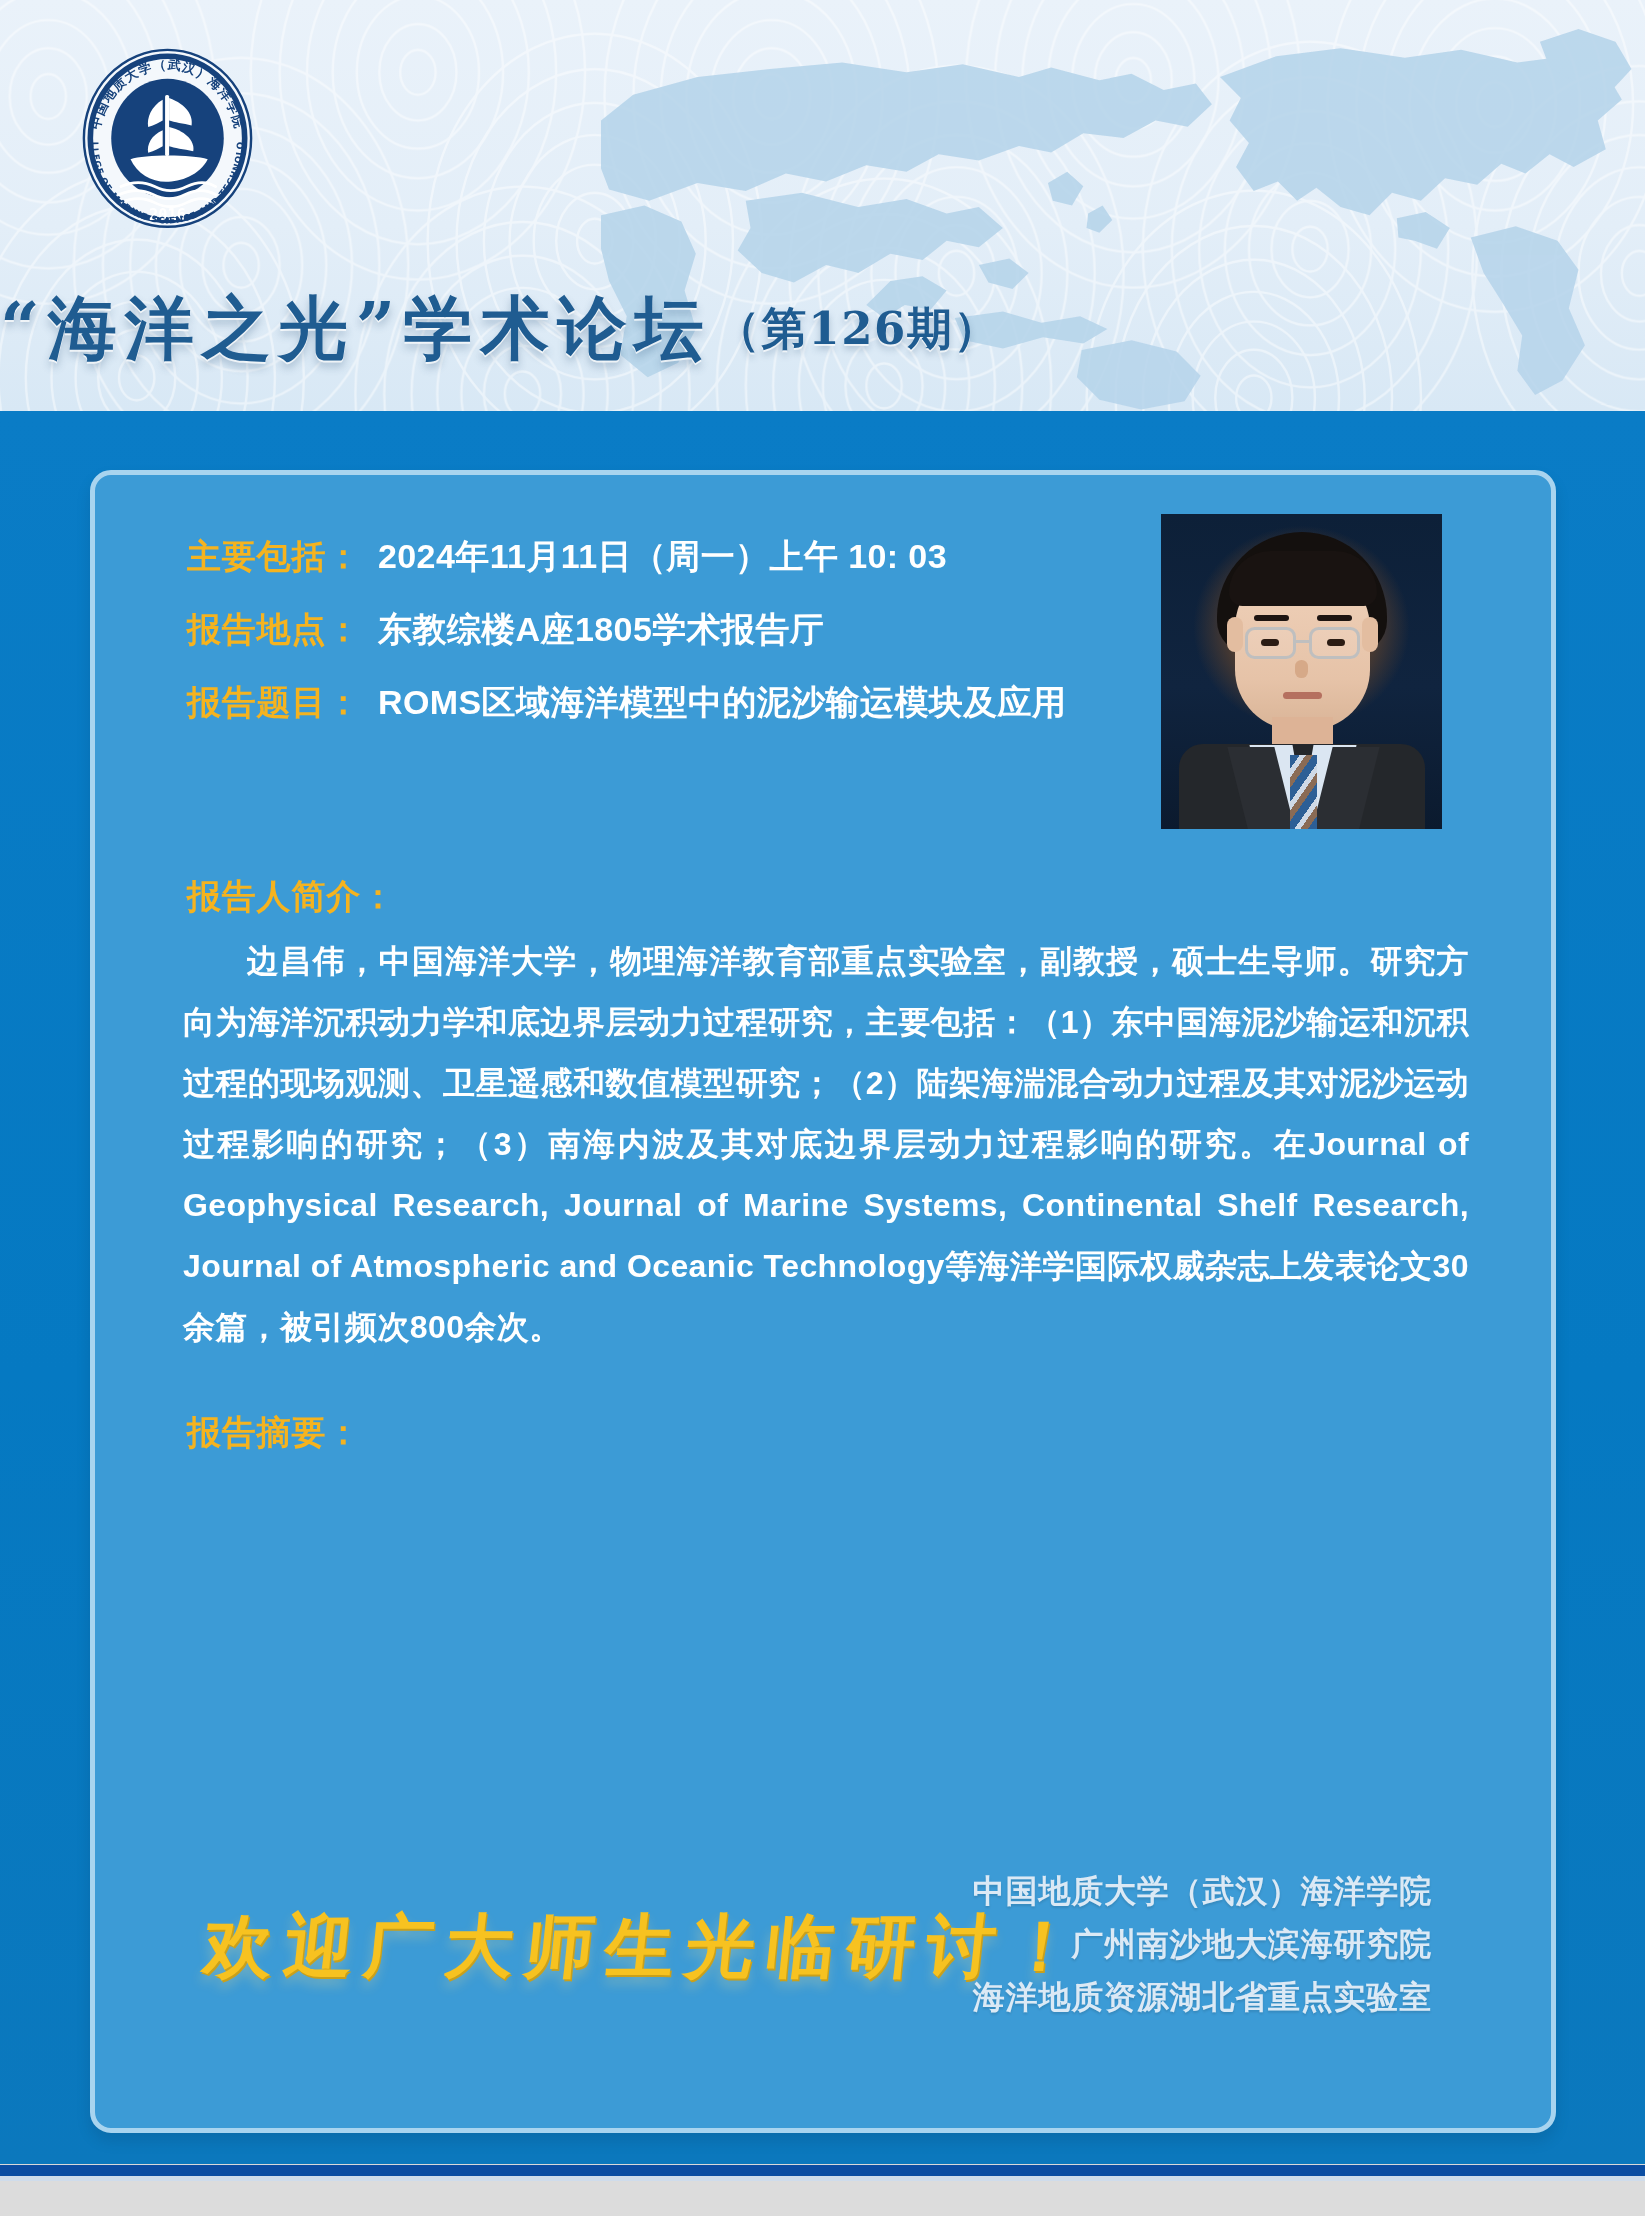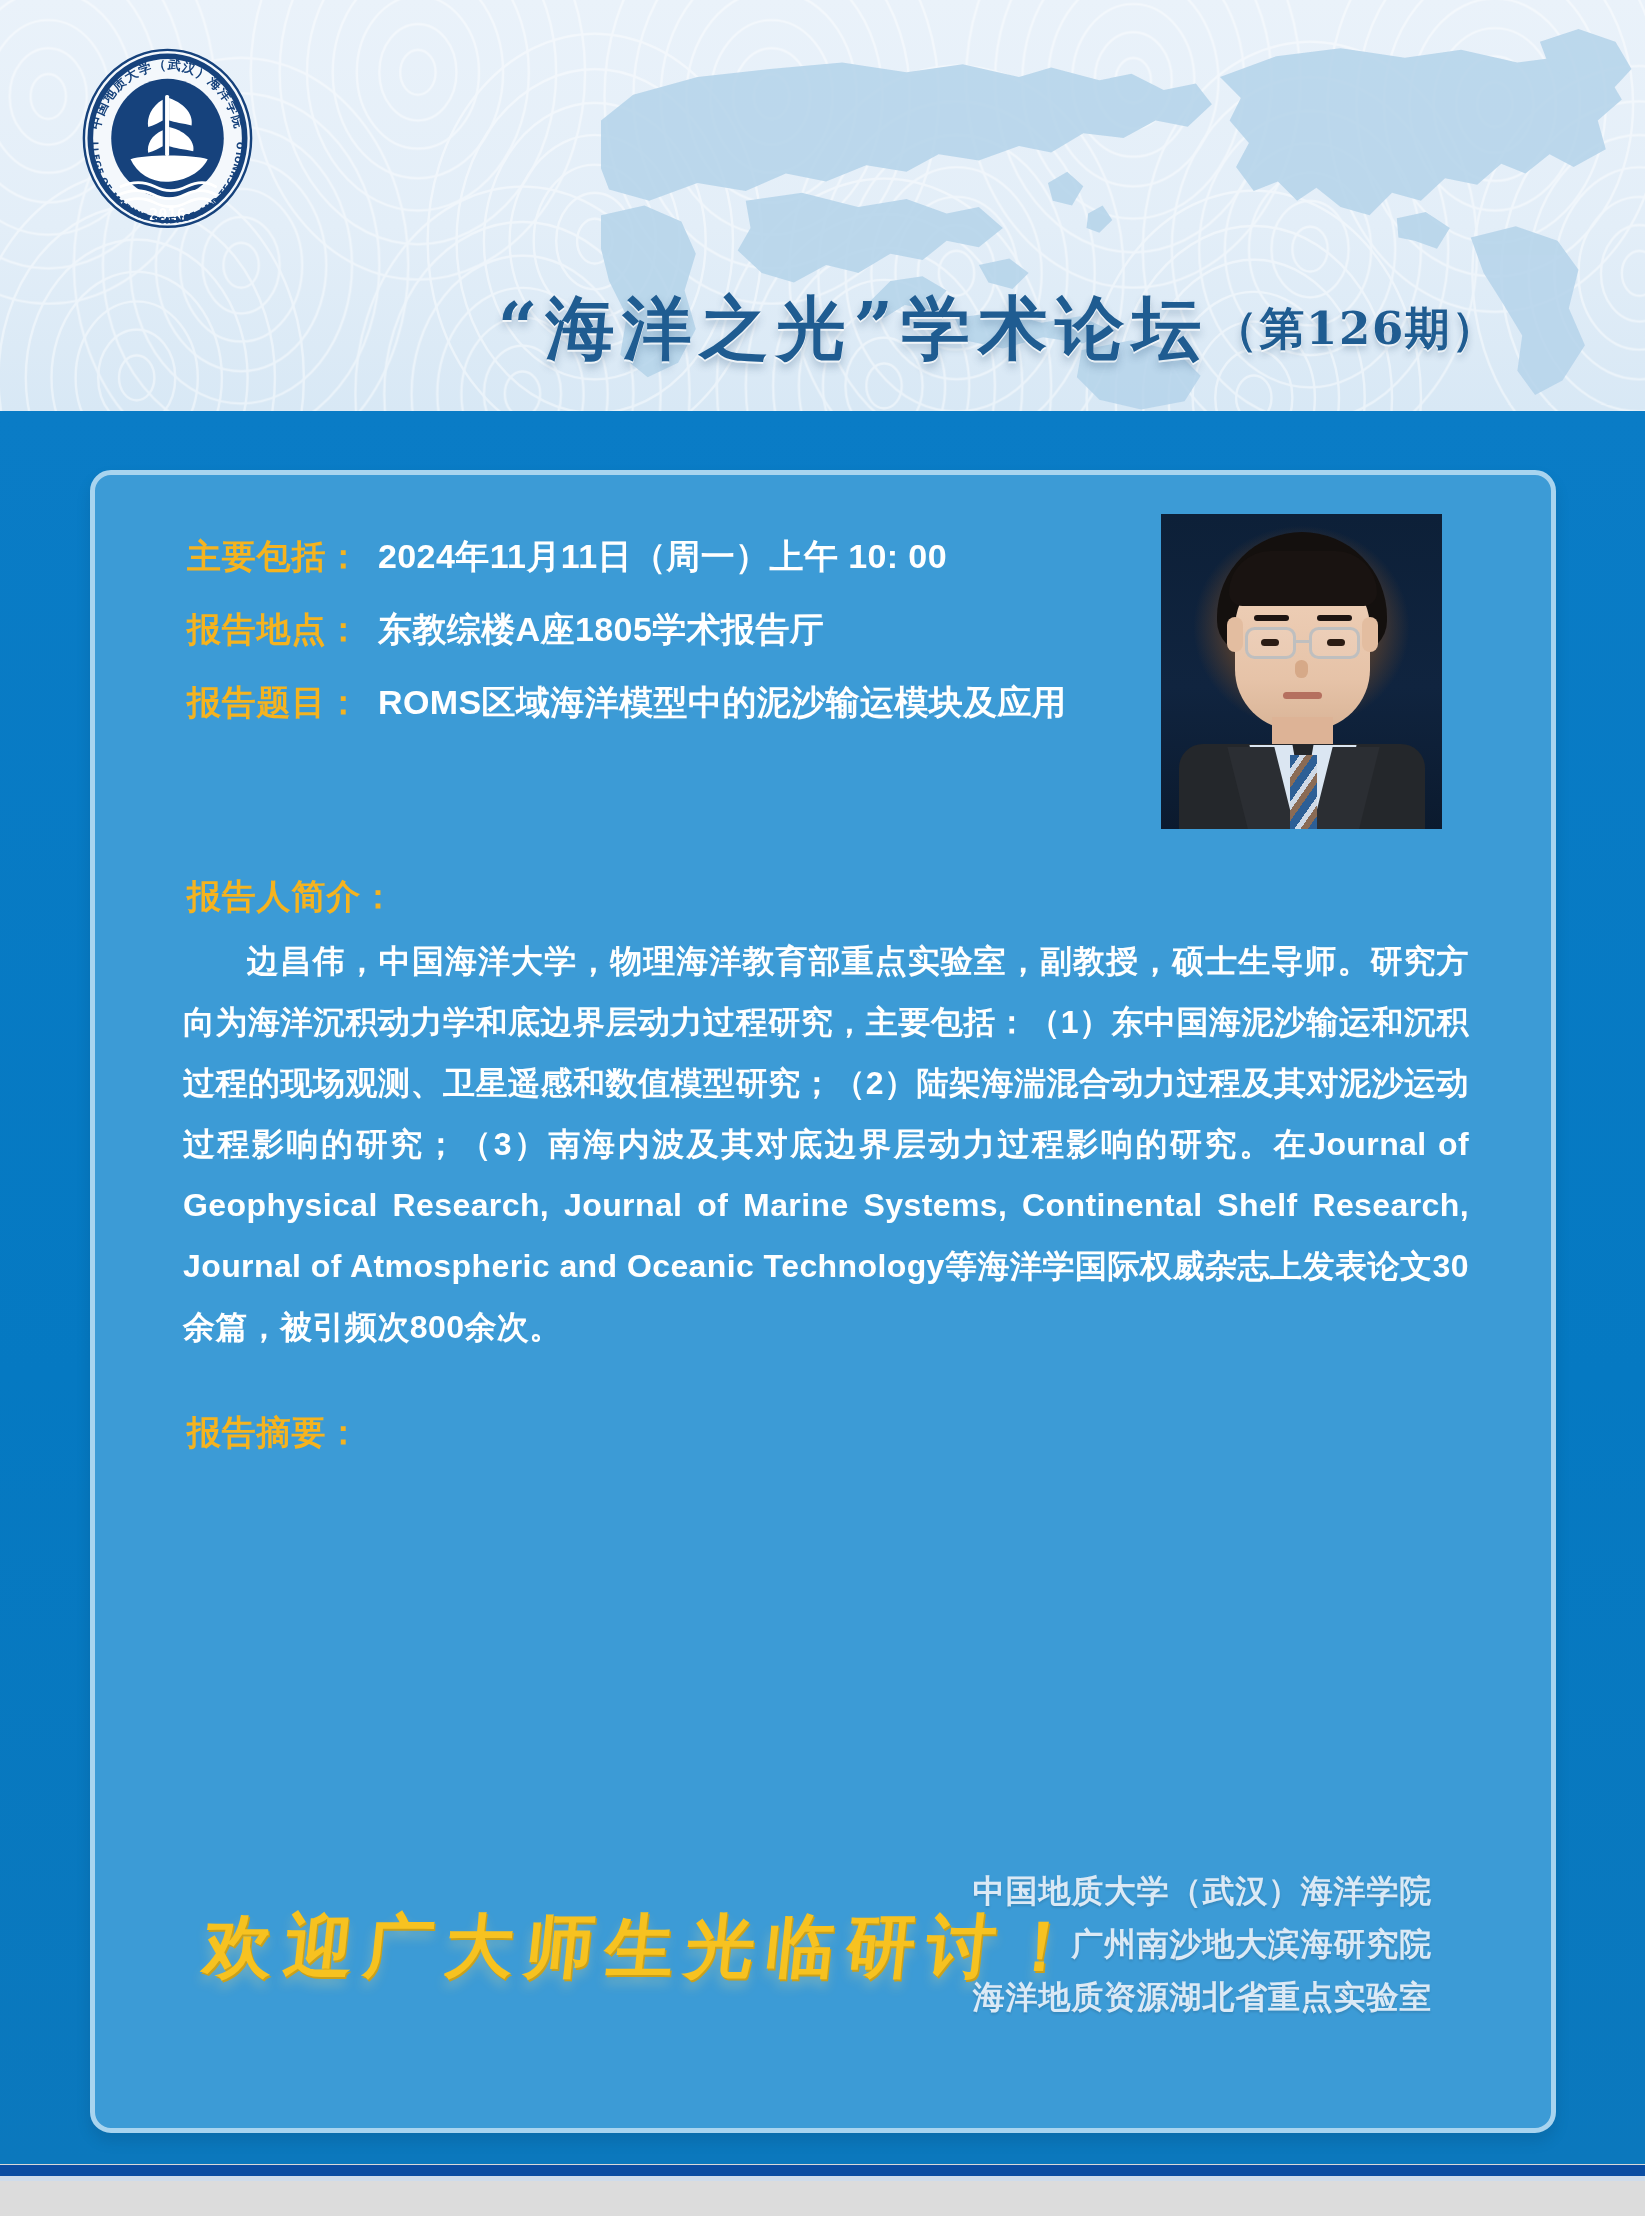--- a/index.html
+++ b/index.html
@@ -33,21 +33,21 @@
     letter-spacing:4.8px; white-space:nowrap;
   }
   .brand-en {
     font-family:"DejaVu Serif","Liberation Serif",serif;
     font-size:30px; color:#1b1b1b; letter-spacing:1px;
     margin-top:14.5px; white-space:nowrap; font-weight:400;
   }
 
   .forum-title {
     position:absolute; left:0; top:283px; width:1498px;
-    text-align:right; white-space:nowrap;
+    text-align:left; white-space:nowrap;
   }
   .forum-title .ft-main {
     font-family:"DejaVu Serif","Liberation Serif",serif;
     font-size:69px; font-weight:700; letter-spacing:8px;
     color:#1f5c91;
     text-shadow:0 2.4px 0 rgba(255,255,255,.75), 0 5.6px 8px rgba(40,80,120,.30);
   }
   .forum-title .ft-sub {
     font-family:"DejaVu Serif","Liberation Serif",serif;
     font-size:45px; font-weight:700; letter-spacing:1.6px;
@@ -276,21 +276,21 @@
     </div>
   </div>
 
   <div class="body-bg"></div>
 
   <div class="panel">
 
     <div class="info-block">
       <div class="info-row">
         <div class="info-label">主要包括：</div>
-        <div class="info-value">2024年11月11日（周一）上午 10: 00</div>
+        <div class="info-value">2024年11月11日（周一）上午 10: 03</div>
       </div>
       <div class="info-row">
         <div class="info-label">报告地点：</div>
         <div class="info-value">东教综楼A座1805学术报告厅</div>
       </div>
       <div class="info-row">
         <div class="info-label">报告题目：</div>
         <div class="info-value">ROMS区域海洋模型中的泥沙输运模块及应用</div>
       </div>
     </div>

